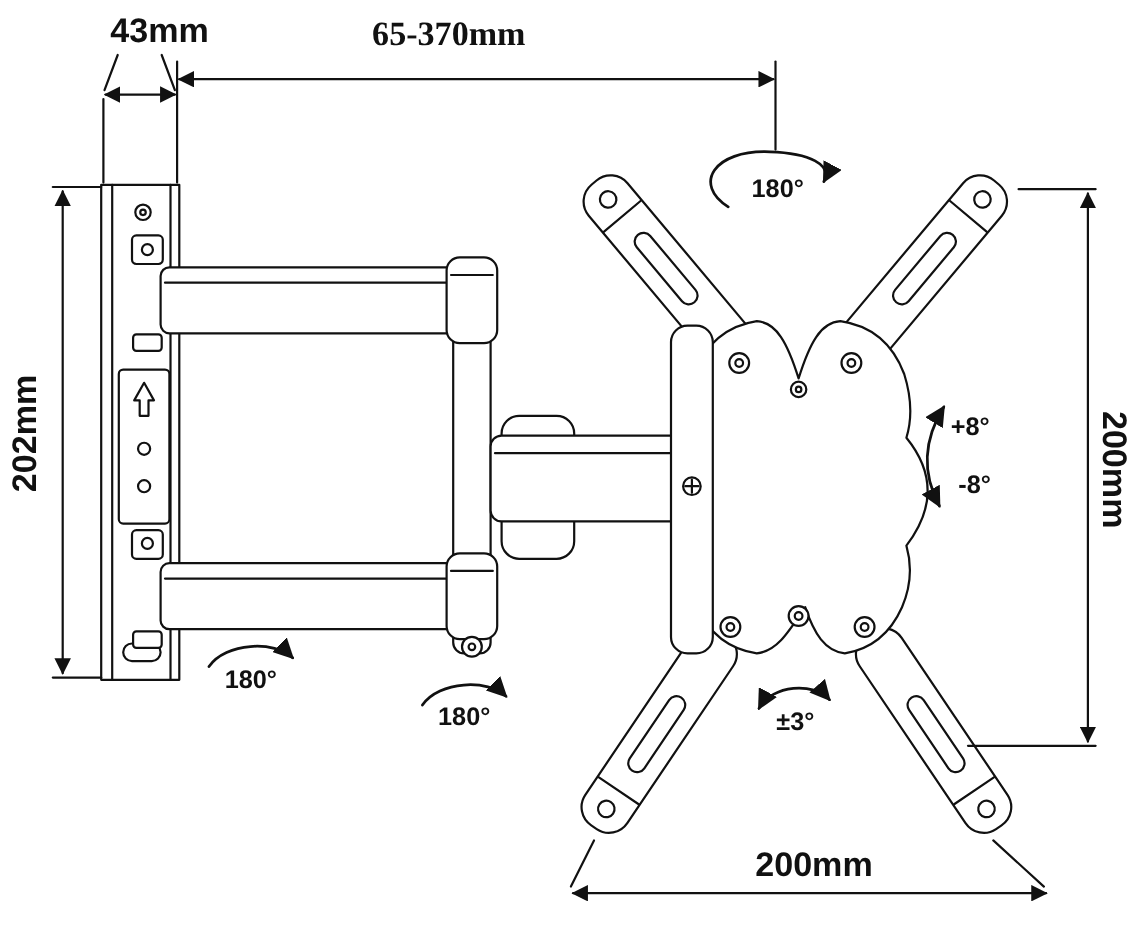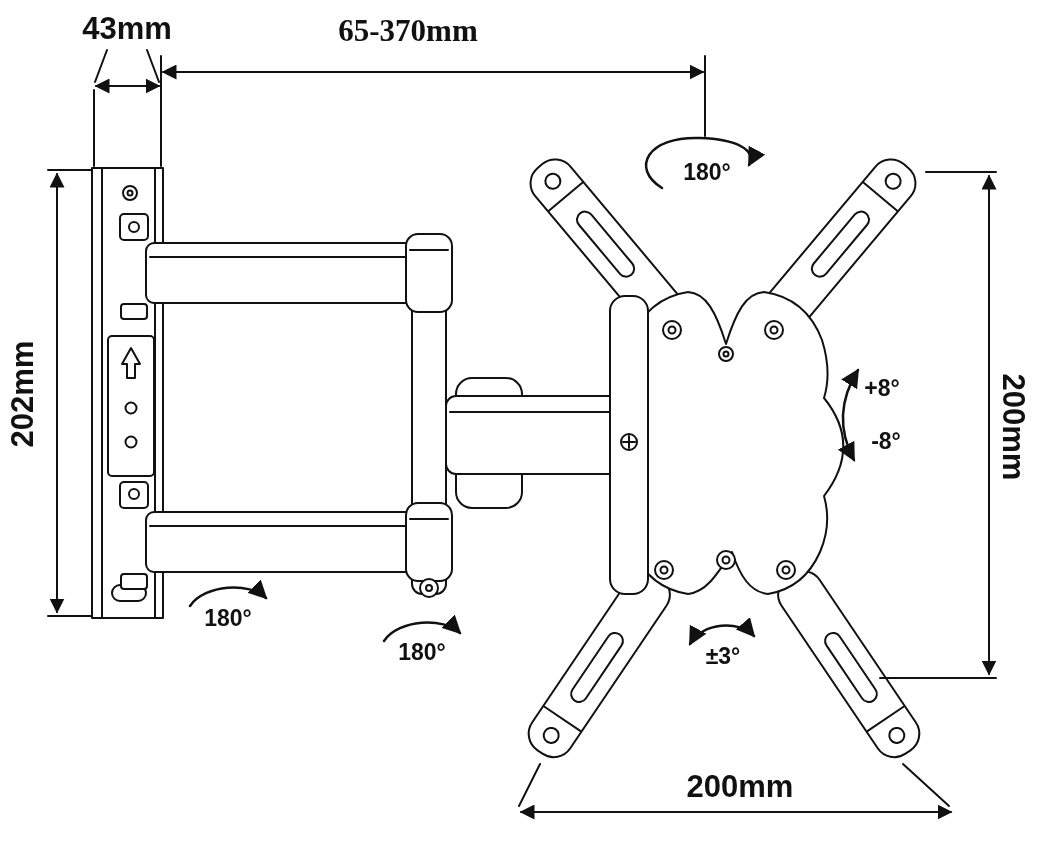--- a/index.html
+++ b/index.html
@@ -188,21 +188,21 @@
 
   <g stroke="#111" stroke-width="2.5" fill="none" stroke-linecap="round">
     <path d="M662,188 C630,168 648,136 700,138 C736,139 757,150 749,165" marker-end="url(#ah)"></path>
     <path d="M190,606 C205,584 250,582 266,598" marker-end="url(#ah)"></path>
     <path d="M384,641 C399,619 444,617 460,633" marker-end="url(#ah)"></path>
     <path d="M858,370 Q830,415 854,460" marker-start="url(#ah)" marker-end="url(#ah)"></path>
     <path d="M690,644 C702,622 740,620 754,636" marker-start="url(#ah)" marker-end="url(#ah)"></path>
   </g>
 </svg>
 
-  <div class="lbl dimlbl" style="left:127px;top:28px;">43mm</div>
+  <div class="lbl dimlbl" style="left:145px;top:28px;">43mm</div>
 
   <div class="lbl dimlbl" style="left:408px;top:30px;font-family:Liberation Serif, serif;">65-370mm</div>
 
   <div class="lbl dimlbl rot-ccw" style="left:22px;top:394px;">202mm</div>
 
   <div class="lbl dimlbl rot-cw" style="left:1013px;top:427px;">200mm</div>
 
   <div class="lbl dimlbl" style="left:740px;top:786px;">200mm</div>
 
   <div class="lbl anglbl" style="left:707px;top:172px;">180°</div>

